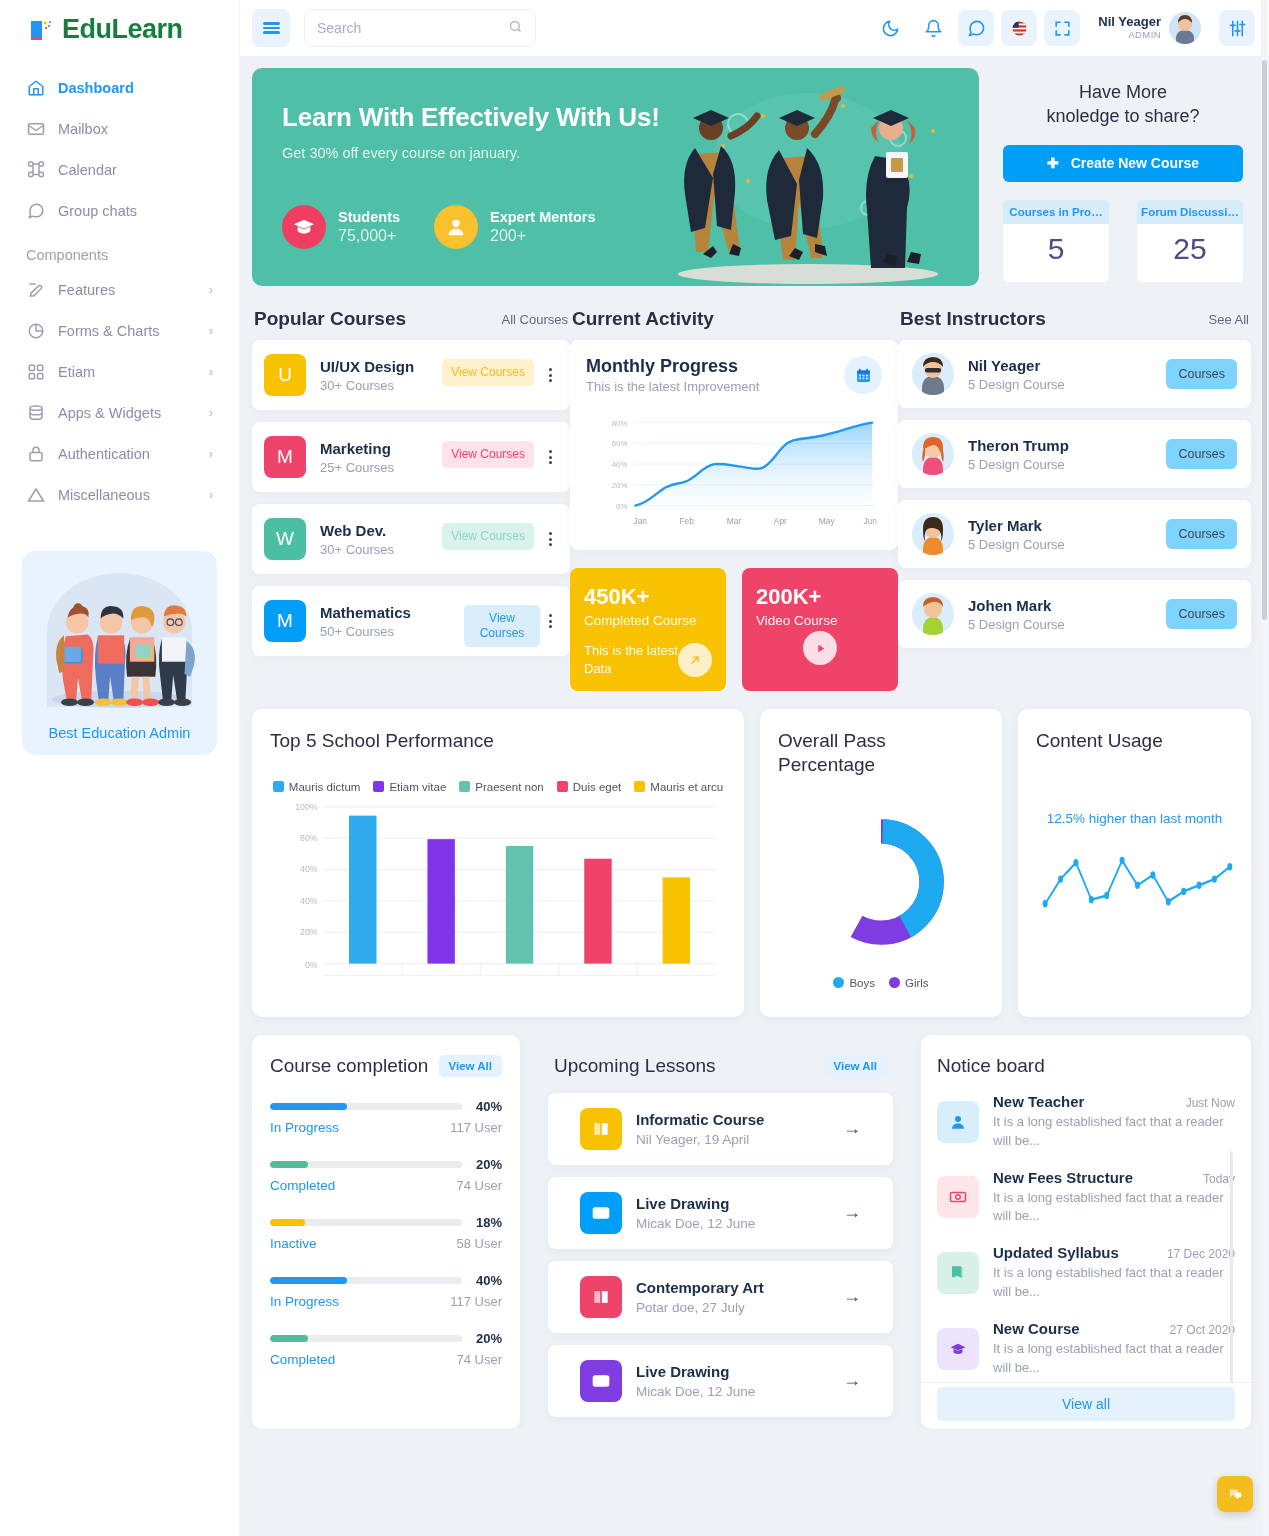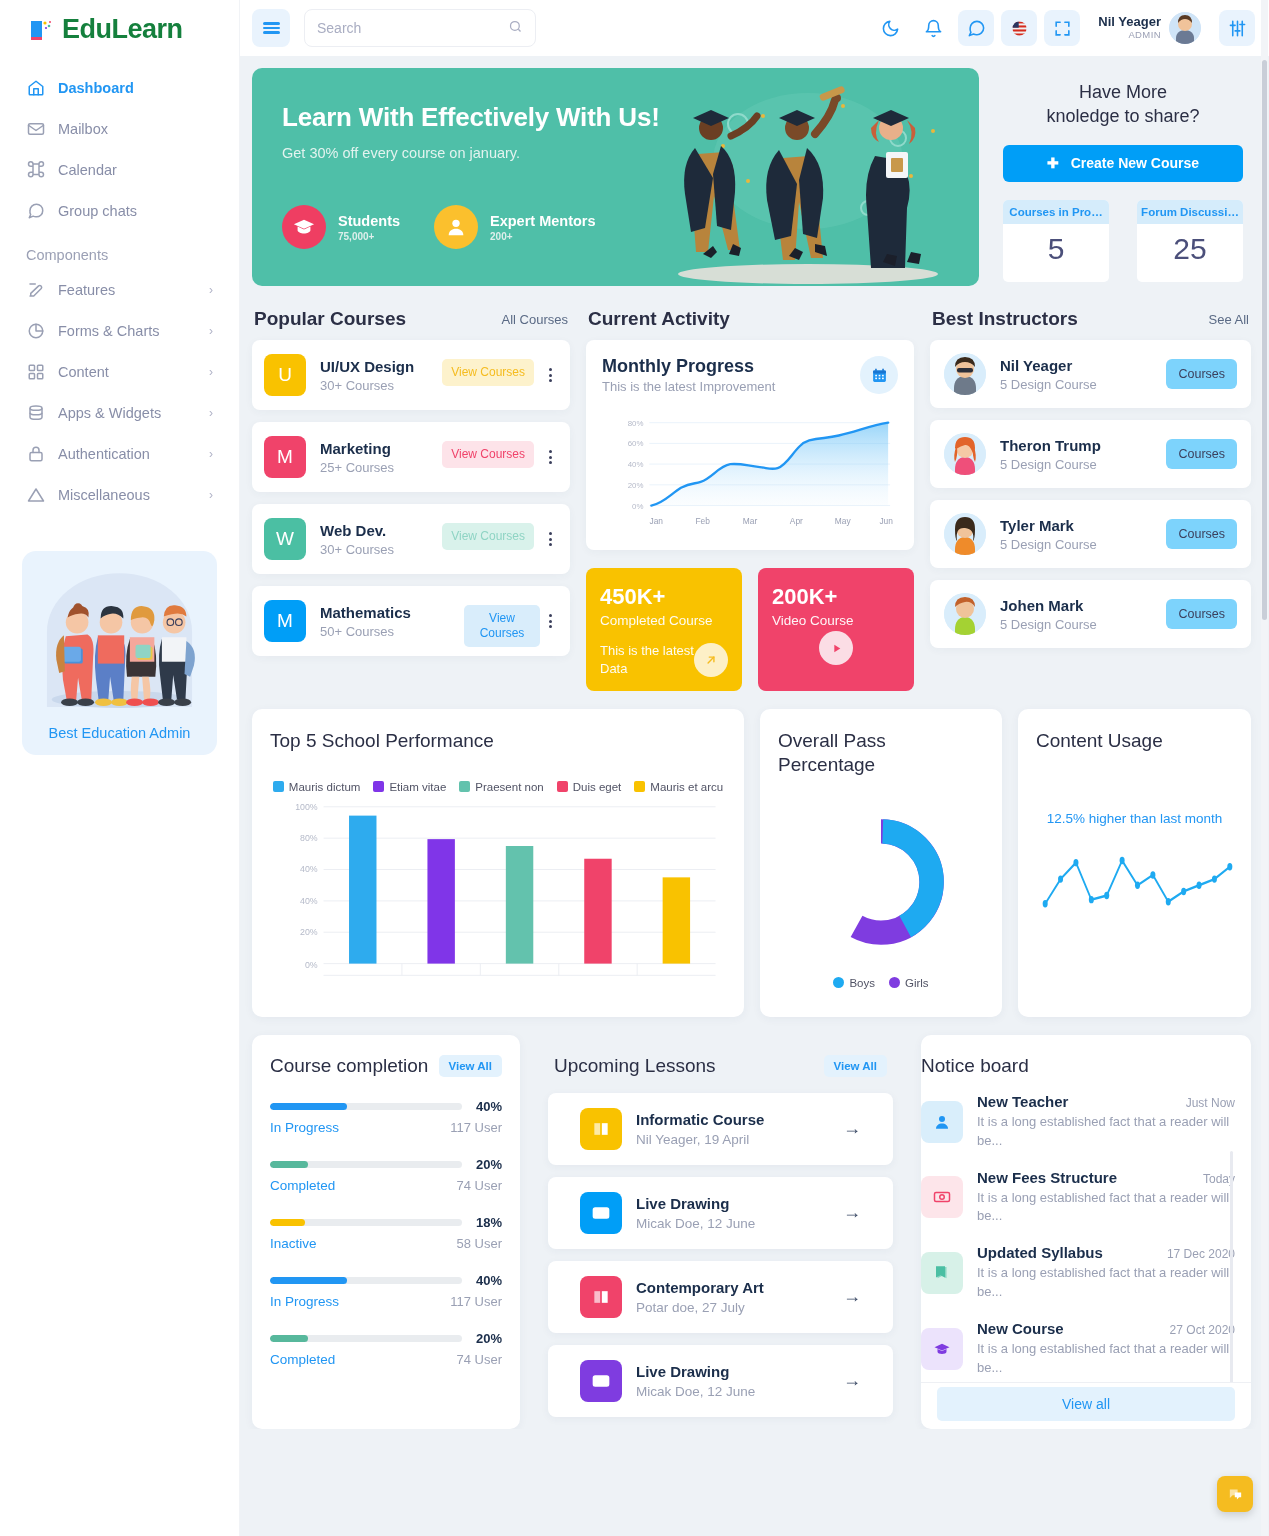--- a/index.html
+++ b/index.html
@@ -87,21 +87,21 @@
   .hero h1 { font-size: 26px; color: #fff; font-weight: 700; letter-spacing: -0.2px; }
   .hero .sub { font-size: 14.5px; color: #e3f3ef; margin-top: 12px; }
   .hero-stats { display: flex; gap: 34px; margin-top: 44px; }
   .hstat { display: flex; align-items: center; gap: 12px; }
   .hstat-ic {
     width: 44px; height: 44px; border-radius: 50%; display: flex;
     align-items: center; justify-content: center;
   }
   .hstat-ic svg { width: 22px; height: 22px; fill:#fff; }
   .hstat-t { font-size: 14.5px; color: #fff; font-weight: 600; }
-  .hstat-v { font-size: 10px; color: #ddefeb; margin-top: 2px; font-weight: bold; }
+  .hstat-v { font-size: 16px; color: #ddefeb; margin-top: 2px; }
   .hero-art { position: absolute; right: 6px; bottom: 0; width: 330px; height: 210px; }
 
   .side-panel { width: 256px; display: flex; flex-direction: column; }
   .sp-title { text-align: center; font-size: 18px; color: #2b2f45; line-height: 1.35; padding: 12px 10px 0 10px; }
   .sp-btn {
     margin: 16px 8px 0 8px; height: 37px; background: #009ef7; border-radius: 6px;
     color: #fff; font-size: 14px; font-weight: 600; display: flex; align-items: center;
     justify-content: center; gap: 12px; cursor: pointer;
   }
   .sp-cards { display: flex; gap: 28px; margin: 18px 8px 0 8px; }
@@ -110,21 +110,21 @@
     background: #d5ecfb; color: #2196f3; font-size: 11.5px; font-weight: 600;
     padding: 6px 4px; white-space: nowrap; overflow: hidden; text-overflow: ellipsis;
   }
   .sp-card-v { font-size: 30px; color: #4b4f7a; padding: 8px 0 16px 0; font-weight: 400; }
 
   
   .sec-head { display: flex; align-items: center; justify-content: space-between; padding: 0 2px 10px 2px; }
   .sec-title { font-size: 19px; color: #2b2f45; font-weight: 600; }
   .sec-link { font-size: 13px; color: #5a6a85; cursor: pointer; }
 
-  .row3 { display: flex; gap: 16px; margin-top: 22px; align-items: flex-start; }
+  .row3 { display: flex; margin-top: 22px; align-items: flex-start; }
   .col-courses { width: 318px; }
   .col-activity { width: 328px; }
   .col-instructors { flex: 1; }
 
   .card { background: #fff; border-radius: 8px; box-shadow: 0 2px 8px rgba(47,60,92,0.045); }
 
   .course-row {
     display: flex; align-items: center; gap: 14px; padding: 14px 12px; margin-bottom: 12px;
   }
   .course-ic {
@@ -209,21 +209,21 @@
     background: #fff; border-radius: 8px; box-shadow: 0 2px 8px rgba(47,60,92,0.05);
     display: flex; align-items: center; gap: 14px; padding: 15px 32px; margin: 12px 6px;
   }
   .lesson-ic { width: 42px; height: 42px; border-radius: 8px; display: flex; align-items: center; justify-content: center; flex-shrink:0; }
   .lesson-ic svg { width: 20px; height: 20px; fill: #fff; }
   .lesson-body { flex: 1; }
   .lesson-name { font-size: 15px; font-weight: 700; color: #1b2e4b; }
   .lesson-sub { font-size: 13.5px; color: #9aa0b4; margin-top: 4px; }
   .lesson-arrow { color: #3b4a66; font-size: 18px; cursor: pointer; }
 
-  .nb-card { width: 330px; background: #fff; border-radius: 10px; box-shadow: 0 2px 10px rgba(47,60,92,0.05); padding: 20px 16px 0 0; position: relative; overflow: hidden; }
+  .nb-card { width: 330px; background: #fff; border-radius: 10px; box-shadow: 0 2px 10px rgba(47,60,92,0.05); padding: 20px 16px 0 16px; position: relative; overflow: hidden; }
   .nb-title { font-size: 19px; color: #2b2f45; font-weight: 500; }
   .nb-list { margin-top: 16px; position: relative; }
   .nb-item { display: flex; gap: 14px; margin-bottom: 18px; align-items: center; }
   .nb-ic { width: 42px; height: 42px; border-radius: 8px; display: flex; align-items: center; justify-content: center; flex-shrink:0; }
   .nb-ic svg { width: 18px; height: 18px; }
   .nb-body { flex: 1; min-width: 0; }
   .nb-row1 { display: flex; align-items: baseline; justify-content: space-between; gap: 8px; }
   .nb-name { font-size: 15px; font-weight: 700; color: #1b2e4b; }
   .nb-time { font-size: 12px; color: #9aa0b4; white-space: nowrap; }
   .nb-desc { font-size: 13px; color: #9aa0b4; margin-top: 3px; line-height: 1.45; }
@@ -322,21 +322,21 @@
       </div>
       <div class="nav-item">
         <span class="nav-ico">
           <svg viewBox="0 0 24 24" fill="none" stroke="#9aa0b4" stroke-width="2">
               <rect x="3" y="3" width="7" height="7" rx="1"></rect>
               <rect x="14" y="3" width="7" height="7" rx="1"></rect>
               <rect x="3" y="14" width="7" height="7" rx="1"></rect>
               <rect x="14" y="14" width="7" height="7" rx="1"></rect>
             </svg>
         </span>
-        <span class="nav-label">Content</span>
+        <span class="nav-label">Etiam</span>
         <span class="nav-caret">›</span>
       </div>
       <div class="nav-item">
         <span class="nav-ico">
           <svg viewBox="0 0 24 24" fill="none" stroke="#9aa0b4" stroke-width="2">
               <ellipse cx="12" cy="5.5" rx="8" ry="2.8"></ellipse>
               <path d="M4 5.5v6c0 1.5 3.6 2.8 8 2.8s8-1.3 8-2.8v-6"></path>
               <path d="M4 11.5v6c0 1.5 3.6 2.8 8 2.8s8-1.3 8-2.8v-6"></path>
             </svg>
         </span>

